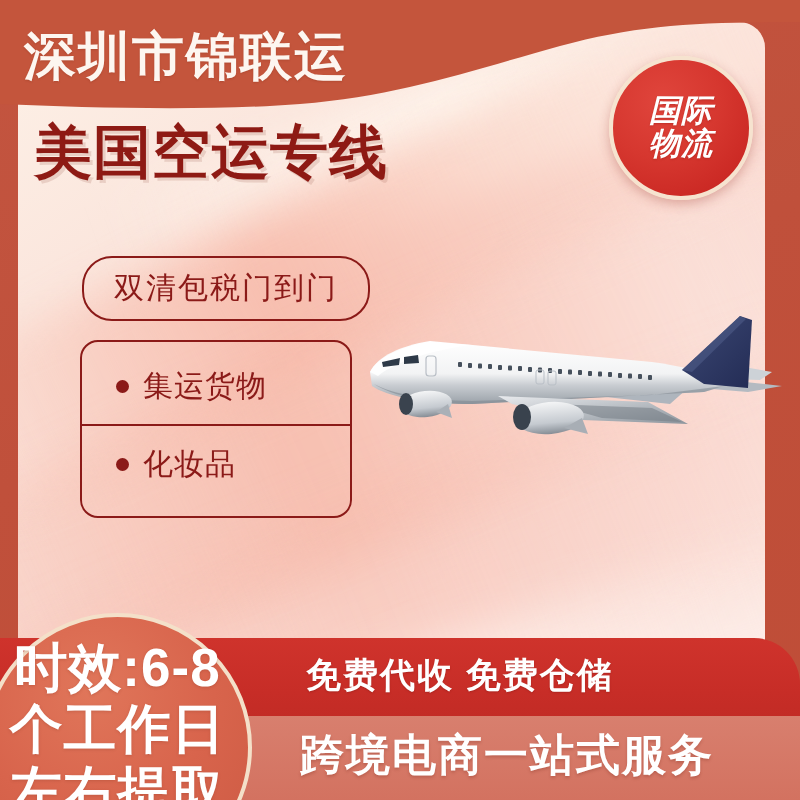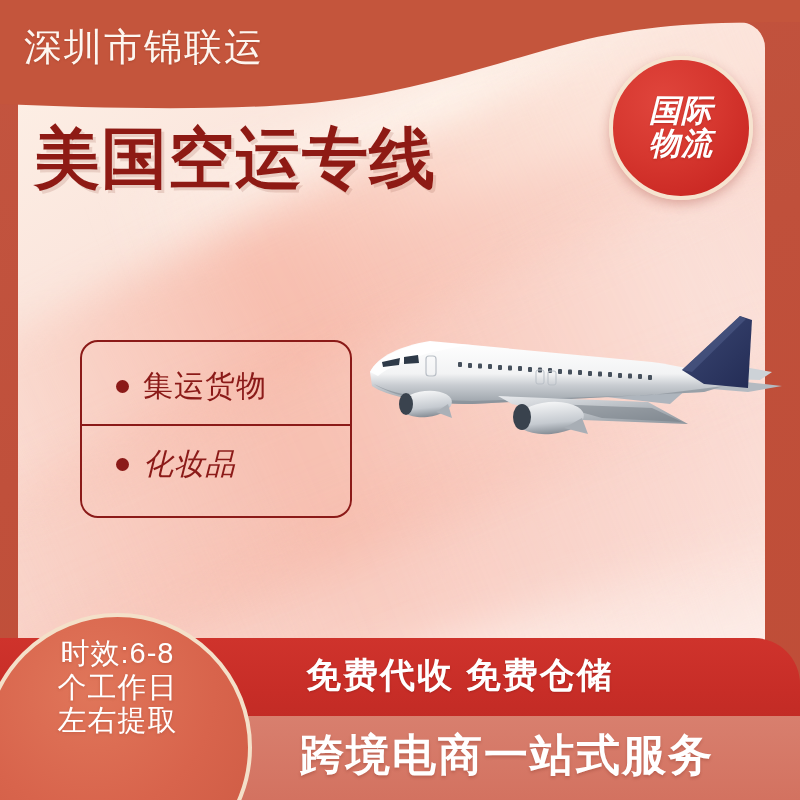--- a/index.html
+++ b/index.html
@@ -40,21 +40,21 @@
       transform:rotate(-18deg);filter:blur(24px);}
 
   
   .header-band{
     position:absolute;left:0;top:0;width:800px;height:128px;
     overflow:hidden;
   }
   .header-band svg{position:absolute;left:0;top:0;}
   .brand{
     position:absolute;left:24px;top:22px;
-    font-size:38px;font-weight:400;color:#fdf6f0;letter-spacing:2px;
+    font-size:52px;font-weight:700;color:#fdf6f0;letter-spacing:2px;
     white-space:nowrap;
     text-shadow:0 1px 2px rgba(120,40,20,.25);
   }
 
   
   .badge-intl{
     position:absolute;left:609px;top:56px;width:136px;height:136px;
     border-radius:50%;
     background:radial-gradient(circle at 36% 30%,#e0453c 0%,#d6372f 45%,#c4201d 100%);
     border:4px solid #f6e3cf;
@@ -64,21 +64,21 @@
     font-style:italic;
   }
   .badge-intl span{
     color:#fff;font-size:31px;font-weight:700;letter-spacing:1px;
     text-shadow:0 1px 2px rgba(140,20,15,.35);
   }
 
   
   .headline{
     position:absolute;left:34px;top:114px;
-    font-size:66px;font-weight:700;letter-spacing:1px;
+    font-size:58px;font-weight:700;letter-spacing:1px;
     color:#8e1a14;white-space:nowrap;
     text-shadow:3px 3px 0 rgba(170,110,95,.22);
   }
 
   
   .pill{
     position:absolute;left:82px;top:256px;
     padding:10px 30px;border:2px solid #8b1a18;border-radius:30px;
     font-size:30px;color:#8b1a18;letter-spacing:2px;white-space:nowrap;
   }
@@ -86,21 +86,21 @@
   
   .feature-box{
     position:absolute;left:80px;top:340px;width:268px;
     border:2px solid #8b1a18;border-radius:18px;
     padding:6px 0 14px 0;
   }
   .feature-row{
     display:flex;align-items:center;
     height:76px;padding-left:34px;
   }
-  .feature-row + .feature-row{border-top:2px solid #8b1a18;font-style:italic;}
+  .feature-row + .feature-row{border-top:2px solid #8b1a18;}
   .bullet{
     width:13px;height:13px;border-radius:50%;background:#8b1a18;
     margin-right:14px;flex:0 0 auto;
   }
   .feature-label{font-size:30px;color:#8b1a18;letter-spacing:1px;white-space:nowrap;}
 
   
   .plane{position:absolute;left:352px;top:300px;width:440px;height:165px;}
 
   
@@ -129,21 +129,21 @@
   .badge-lead{
     position:absolute;left:-17px;top:613px;width:269px;height:269px;
     border-radius:50%;
     background:radial-gradient(circle at 40% 28%,#e0765a 0%,#d8644c 50%,#cb5942 100%);
     border:4px solid #f4e0c9;
     display:flex;flex-direction:column;align-items:center;justify-content:flex-start;
     padding-top:20px;box-sizing:border-box;
     line-height:1.16;
   }
   .badge-lead span{
-    color:#fff;font-size:29px;font-weight:400;letter-spacing:1px;white-space:nowrap;
+    color:#fff;font-size:53px;font-weight:700;letter-spacing:1px;white-space:nowrap;
     text-shadow:0 1px 3px rgba(140,60,40,.3);
   }
 </style>
 </head>
 <body>
 
 <div class="poster">
 
   <div class="panel">
     <div class="ribbon r4"></div>
@@ -160,20 +160,21 @@
     <div class="brand">深圳市锦联运</div>
   </div>
 
   <div class="badge-intl">
     <span>国际</span>
     <span>物流</span>
   </div>
 
   <div class="headline">美国空运专线</div>
 
+  <div class="pill">双清包税门到门</div>
 
   <svg class="plane" viewBox="0 0 440 165">
     <defs>
       <linearGradient id="fus" x1="0" y1="0" x2="0" y2="1">
         <stop offset="0%" stop-color="#ffffff"></stop>
         <stop offset="52%" stop-color="#f2f3f4"></stop>
         <stop offset="70%" stop-color="#c9cdd2"></stop>
         <stop offset="100%" stop-color="#9aa1a8"></stop>
       </linearGradient>
       <linearGradient id="wingg" x1="0" y1="0" x2="1" y2="1">

